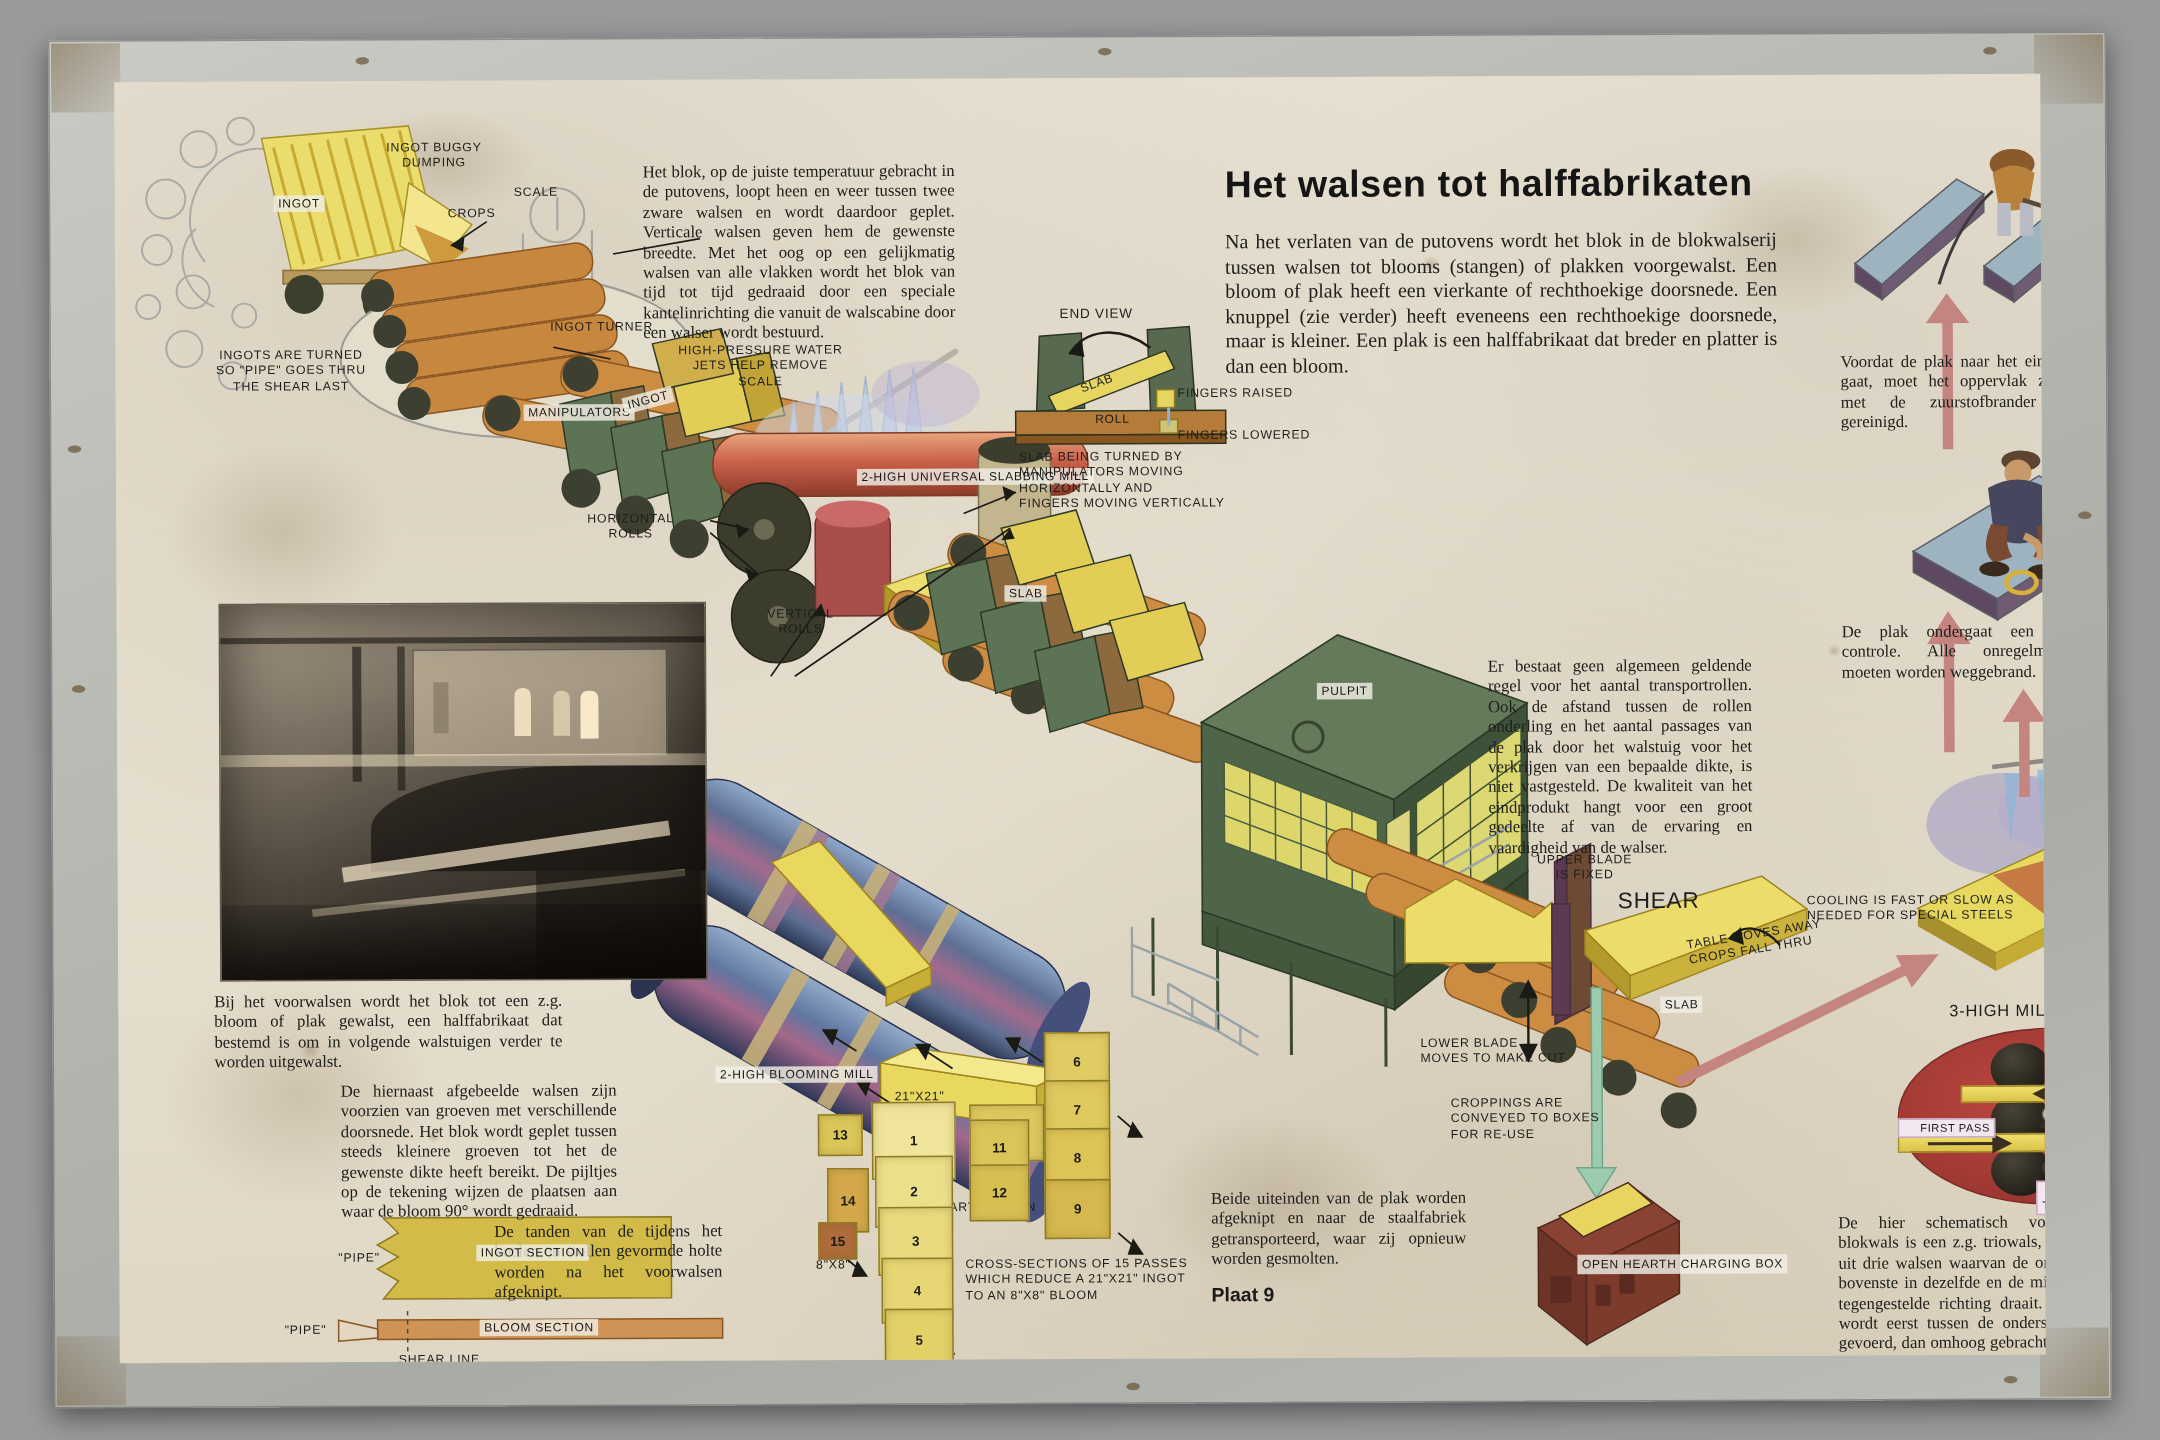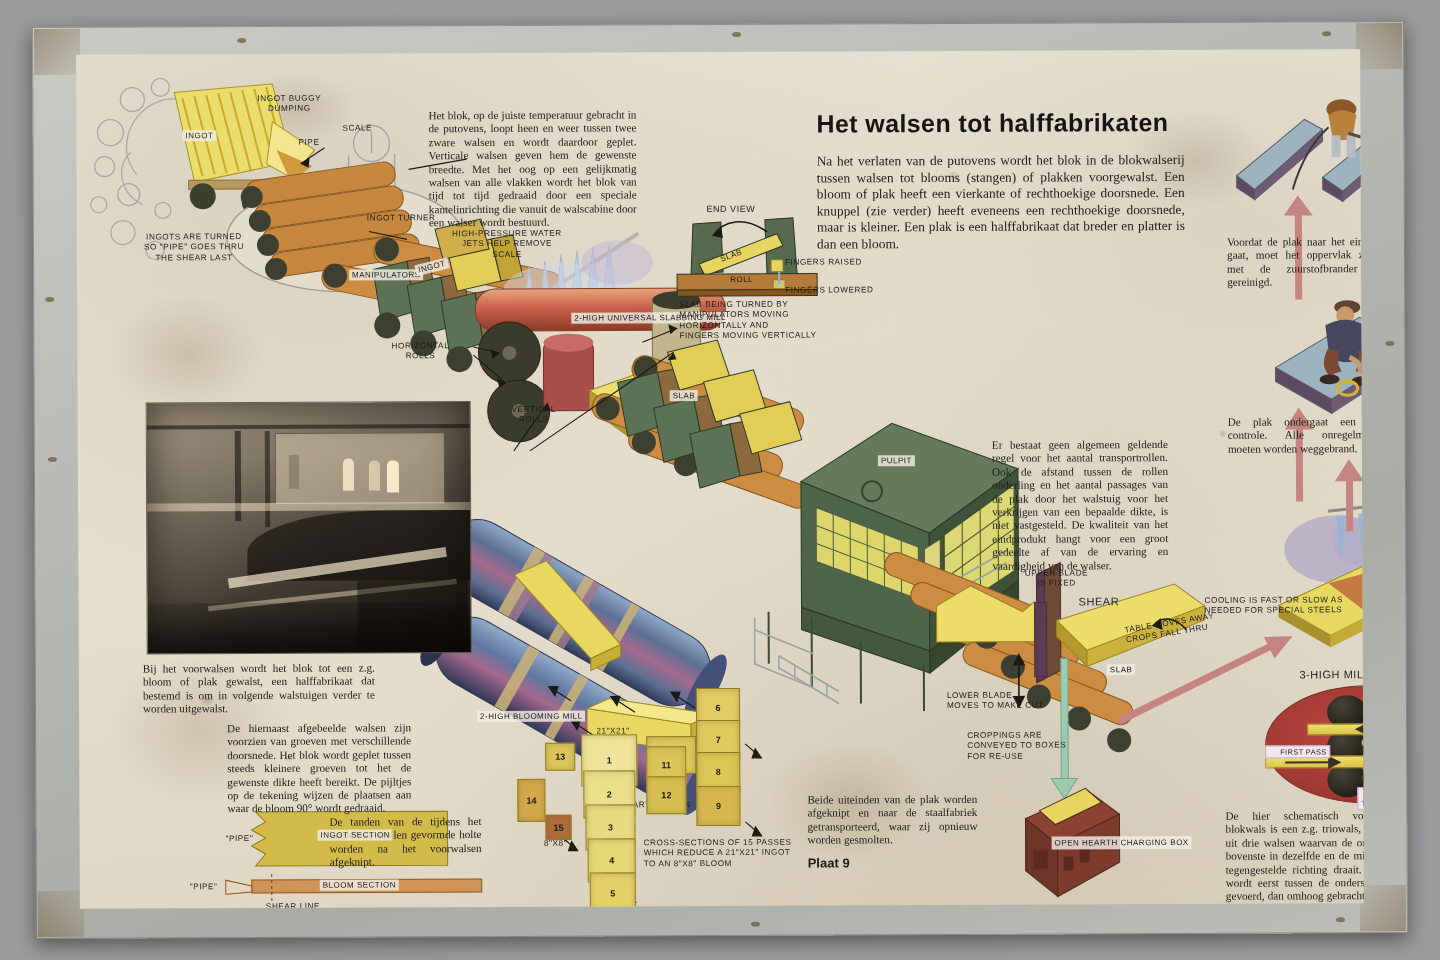--- a/index.html
+++ b/index.html
@@ -728,21 +728,21 @@
 
       <div class="body-text" style="left:728px; top:742px; width:170px;">Beide uiteinden van de plak worden afgeknipt en naar de staalfabriek getransporteerd, waar zij opnieuw worden gesmolten.</div>
 
       <div class="body-text" style="left:1146px; top:760px; width:184px;">De hier schematisch voorgestelde blokwals is een z.g. triowals, bestaande uit drie walsen waarvan de onderste en bovenste in dezelfde en de middelste in tegengestelde richting draait. Het blok wordt eerst tussen de onderste walsen gevoerd, dan omhoog gebracht en tussen de bovenste walsen gewalst.</div>
 
       <div class="plaat" style="left:728px; top:804px;">Plaat 9</div>
 
       <div class="tag" style="left:106px; top:76px;">INGOT</div>
       <div class="cap c" style="left:158px; top:40px; width:110px;">INGOT BUGGY
 DUMPING</div>
-      <div class="cap" style="left:222px; top:84px;">PIPE</div>
+      <div class="cap" style="left:222px; top:84px;">CROPS</div>
       <div class="cap" style="left:266px; top:70px;">SCALE</div>
       <div class="cap" style="left:290px; top:160px;">INGOT TURNER</div>
       <div class="cap c" style="left:52px; top:178px; width:130px;">INGOTS ARE TURNED
 SO "PIPE" GOES THRU
 THE SHEAR LAST</div>
       <div class="tag" style="left:272px; top:216px;">MANIPULATORS</div>
       <div class="tag" style="left:338px; top:208px; transform:rotate(-14deg);">INGOT</div>
       <div class="cap c" style="left:360px; top:176px; width:140px;">HIGH-PRESSURE WATER
 JETS HELP REMOVE
 SCALE</div>
@@ -760,21 +760,21 @@
       <div class="cap" style="left:708px; top:234px;">FINGERS LOWERED</div>
       <div class="cap" style="left:602px; top:248px; width:170px;">SLAB BEING TURNED BY
 MANIPULATORS MOVING
 HORIZONTALLY AND
 FINGERS MOVING VERTICALLY</div>
 
       <div class="tag" style="left:800px; top:404px;">PULPIT</div>
 
       <div class="cap c" style="left:928px; top:518px; width:100px;">UPPER BLADE
 IS FIXED</div>
-      <div class="cap" style="left:1000px; top:546px; font-size:11px;">SHEAR</div>
+      <div class="cap" style="left:1000px; top:546px; font-size:15px;">SHEAR</div>
       <div class="tag" style="left:1028px; top:614px;">SLAB</div>
       <div class="cap" style="left:868px; top:640px; width:120px;">LOWER BLADE
 MOVES TO MAKE CUT</div>
       <div class="cap" style="left:888px; top:680px; width:110px;">CROPPINGS ARE
 CONVEYED TO BOXES
 FOR RE-USE</div>
       <div class="cap" style="left:1046px; top:566px; width:120px; transform:rotate(-9deg);">TABLE MOVES AWAY
 CROPS FALL THRU</div>
       <div class="tag" style="left:972px; top:786px; line-height:11px;">OPEN HEARTH
 CHARGING BOX</div>
@@ -807,21 +807,21 @@
         <div class="csbox" style="left:567px; top:684px; width:50px; height:38px; background:#ddc85f;">10</div>
         <div class="csbox" style="left:567px; top:694px; width:40px; height:38px; background:#dbc458;">11</div>
         <div class="csbox" style="left:567px; top:724px; width:40px; height:38px; background:#d8bf52;">12</div>
 
         <div class="csbox" style="left:617px; top:636px; width:44px; height:40px; background:#e1cb63;">6</div>
         <div class="csbox" style="left:617px; top:668px; width:44px; height:40px; background:#dfc85d;">7</div>
         <div class="csbox" style="left:617px; top:700px; width:44px; height:40px; background:#ddc457;">8</div>
         <div class="csbox" style="left:617px; top:734px; width:44px; height:40px; background:#d6b84e;">9</div>
 
         <div class="csbox" style="left:466px; top:690px; width:30px; height:28px; background:#dcc659;">13</div>
-        <div class="csbox" style="left:438px; top:726px; width:28px; height:43px; background:#d2a84a;">14</div>
+        <div class="csbox" style="left:472px; top:726px; width:28px; height:43px; background:#d2a84a;">14</div>
         <div class="csbox" style="left:466px; top:762px; width:26px; height:25px; background:#b06c3c;">15</div>
       </div>
 
       <div id="threehigh">
         <div class="thm-body"></div>
 
         <div class="thm-roll" style="left:62px; top:10px; width:40px; height:34px;"></div>
         <div class="thm-roll" style="left:62px; top:44px; width:40px; height:34px;"></div>
         <div class="thm-roll" style="left:62px; top:78px; width:40px; height:34px;"></div>
 

